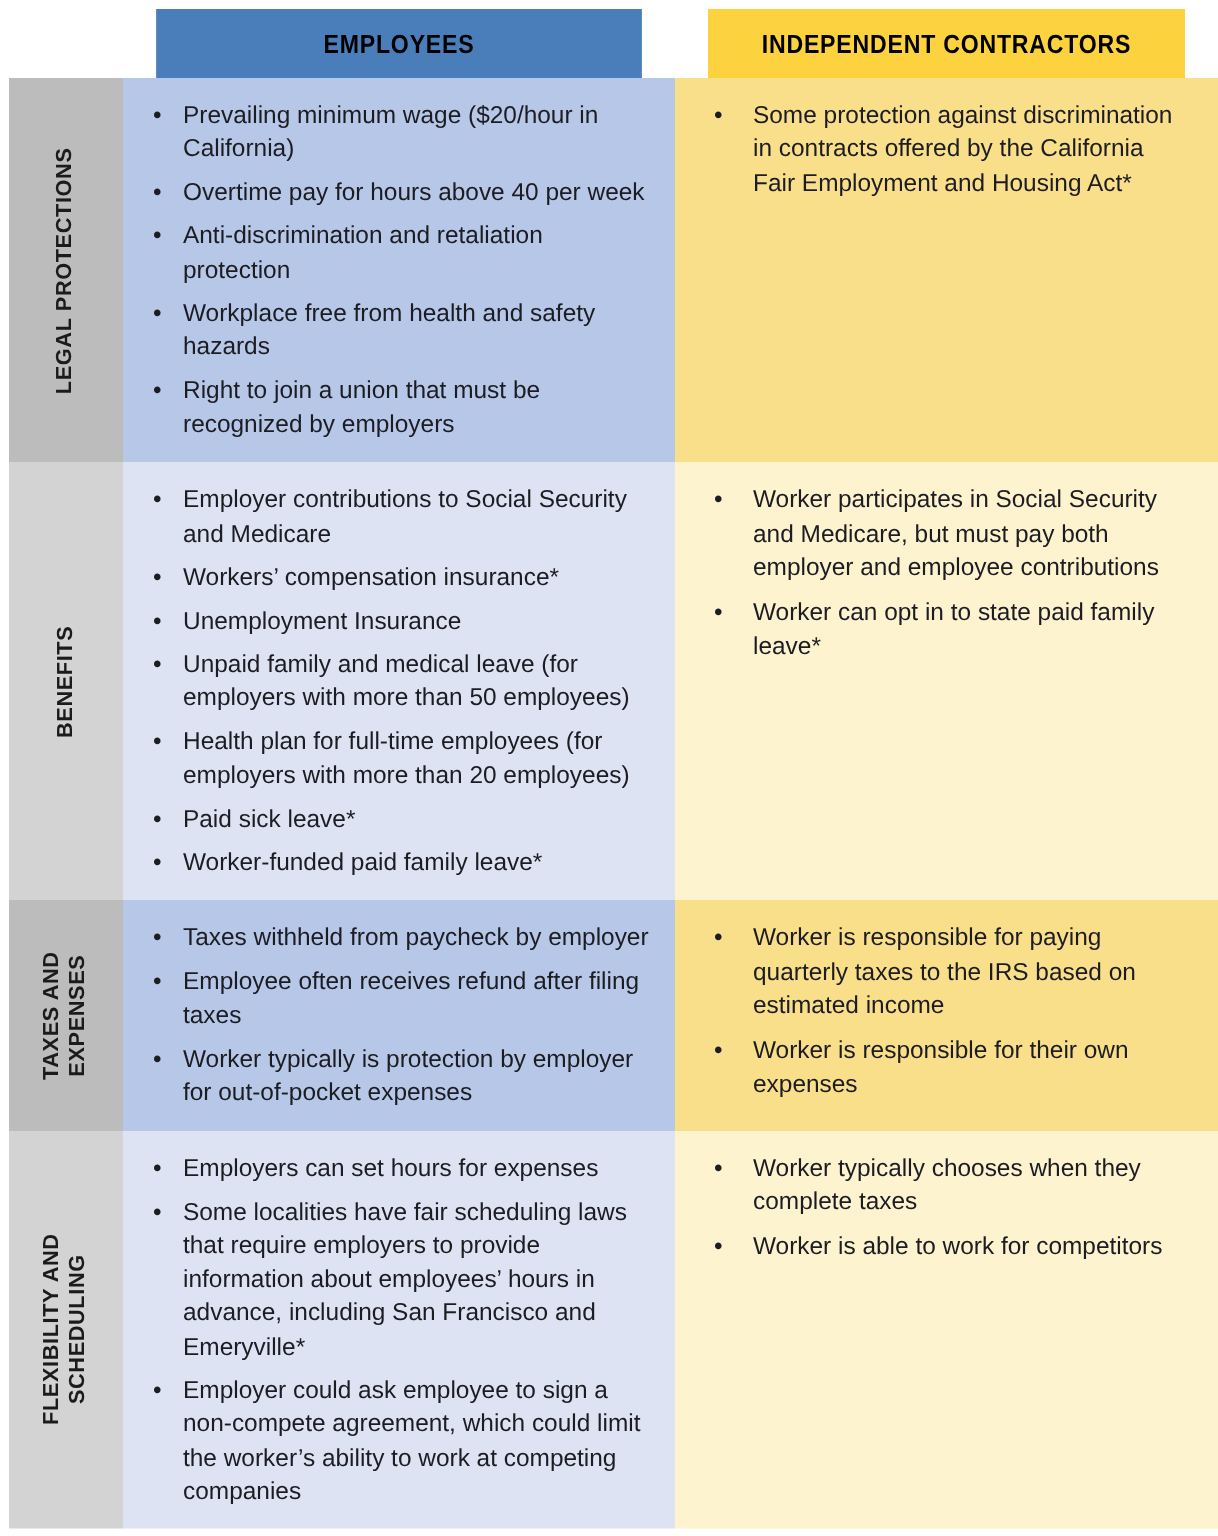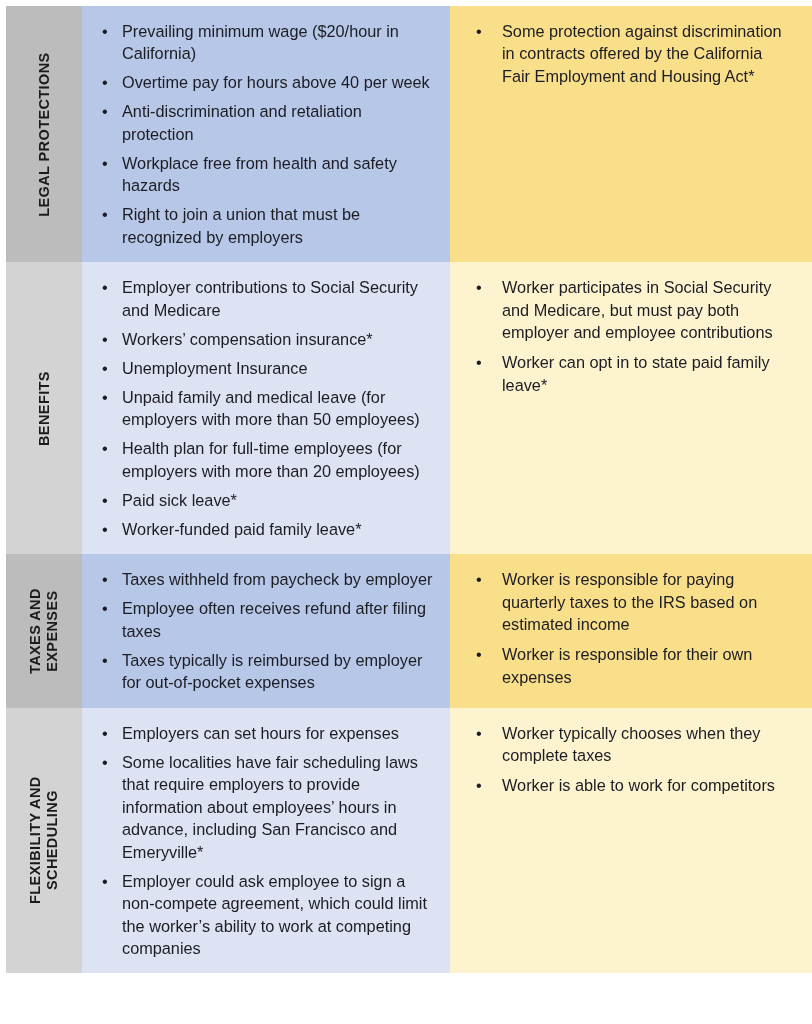--- a/index.html
+++ b/index.html
@@ -143,20 +143,25 @@
     font-family: "Liberation Sans", sans-serif;
     margin-top: 41px;
   }
 </style>
 </head>
 <body>
 
 <div id="table-wrap">
   <div class="table">
 
+    <div class="trow">
+      <div class="cell c-label hdr-spacer"></div>
+      <div class="cell c-emp hdr hdr-emp">EMPLOYEES</div>
+      <div class="cell c-ic hdr hdr-ic">INDEPENDENT CONTRACTORS</div>
+    </div>
 
     <div class="trow">
       <div class="cell c-label rowlabel rowlabel-dark">
         <div class="rowlabel-inner">
           <span class="rowlabel-text">LEGAL PROTECTIONS</span>
         </div>
       </div>
       <div class="cell c-emp body-emp-dark">
         <ul class="bullets emp">
           <li><span class="bullet-dot">•</span><span>Prevailing minimum wage ($20/hour in California)</span></li>
@@ -201,21 +206,21 @@
     <div class="trow">
       <div class="cell c-label rowlabel rowlabel-dark">
         <div class="rowlabel-inner">
           <span class="rowlabel-text">TAXES AND<br>EXPENSES</span>
         </div>
       </div>
       <div class="cell c-emp body-emp-dark">
         <ul class="bullets emp">
           <li><span class="bullet-dot">•</span><span>Taxes withheld from paycheck by employer</span></li>
           <li><span class="bullet-dot">•</span><span>Employee often receives refund after filing taxes</span></li>
-          <li><span class="bullet-dot">•</span><span>Taxes typically is reimbursed by employer for out-of-pocket expenses</span></li>
+          <li><span class="bullet-dot">•</span><span>Worker typically is protection by employer for out-of-pocket expenses</span></li>
         </ul>
       </div>
       <div class="cell c-ic body-ic-dark">
         <ul class="bullets ic">
           <li><span class="bullet-dot">•</span><span>Worker is responsible for paying quarterly taxes to the IRS based on estimated income</span></li>
           <li><span class="bullet-dot">•</span><span>Worker is responsible for their own expenses</span></li>
         </ul>
       </div>
     </div>
 

